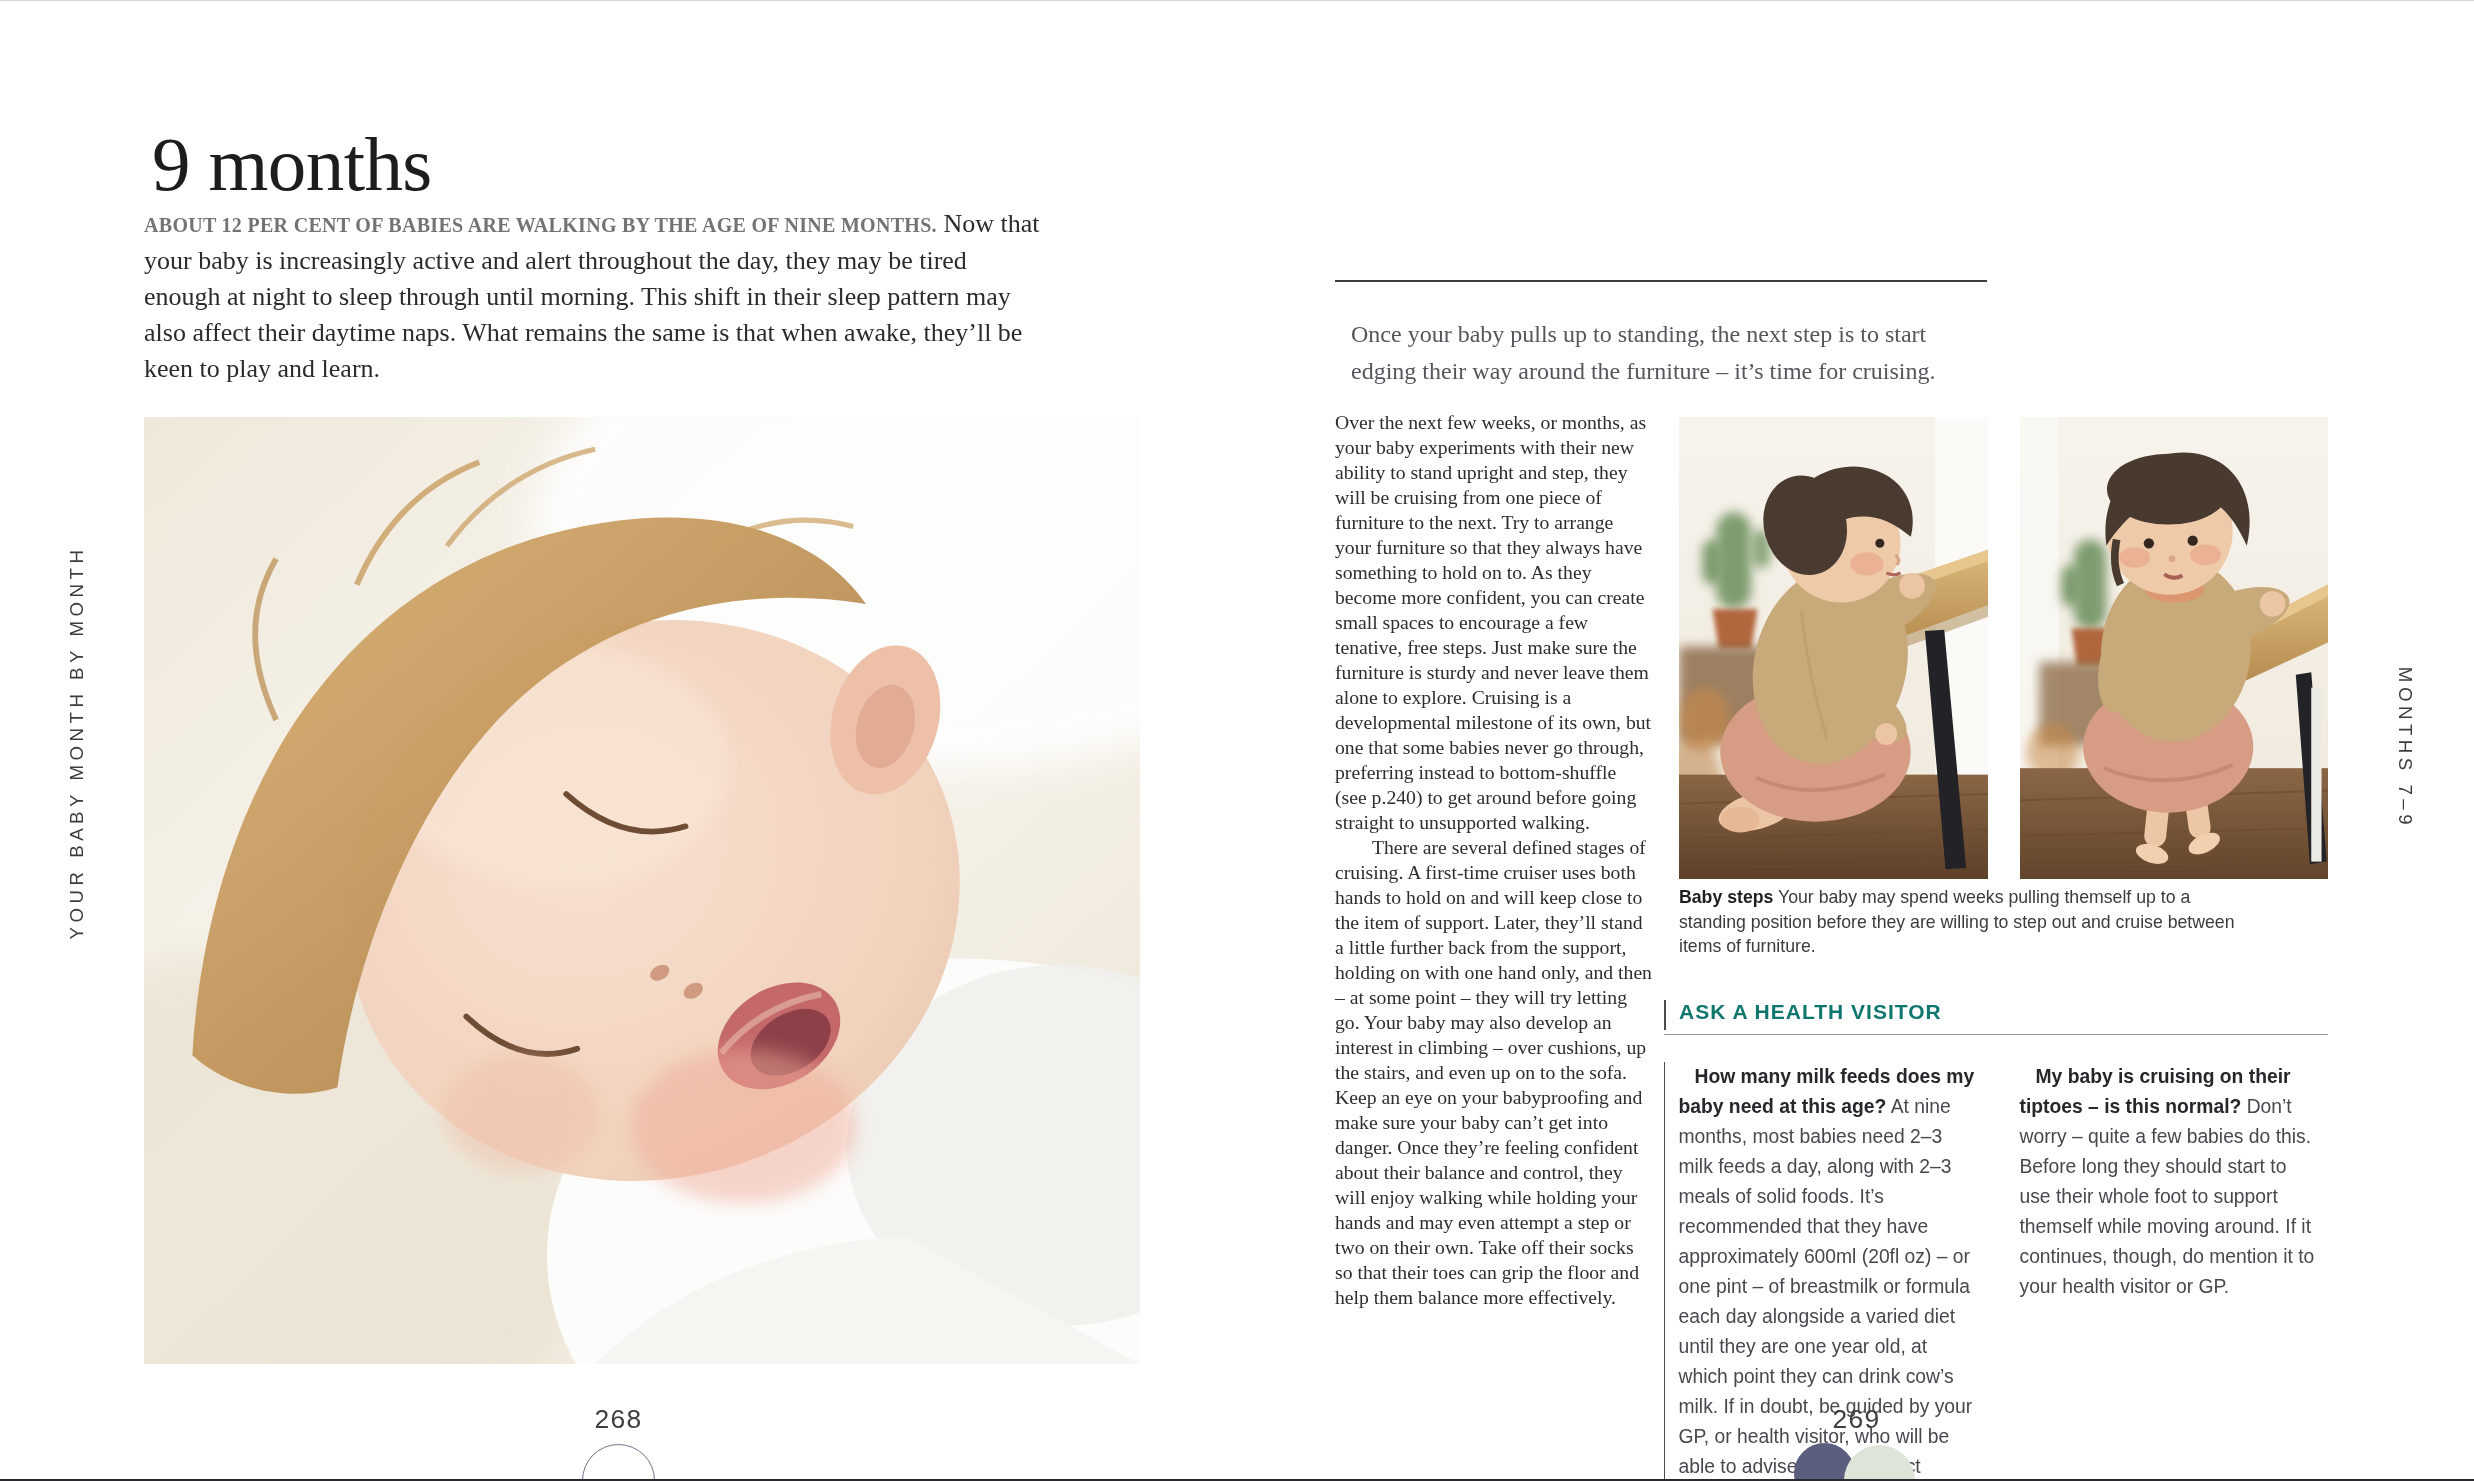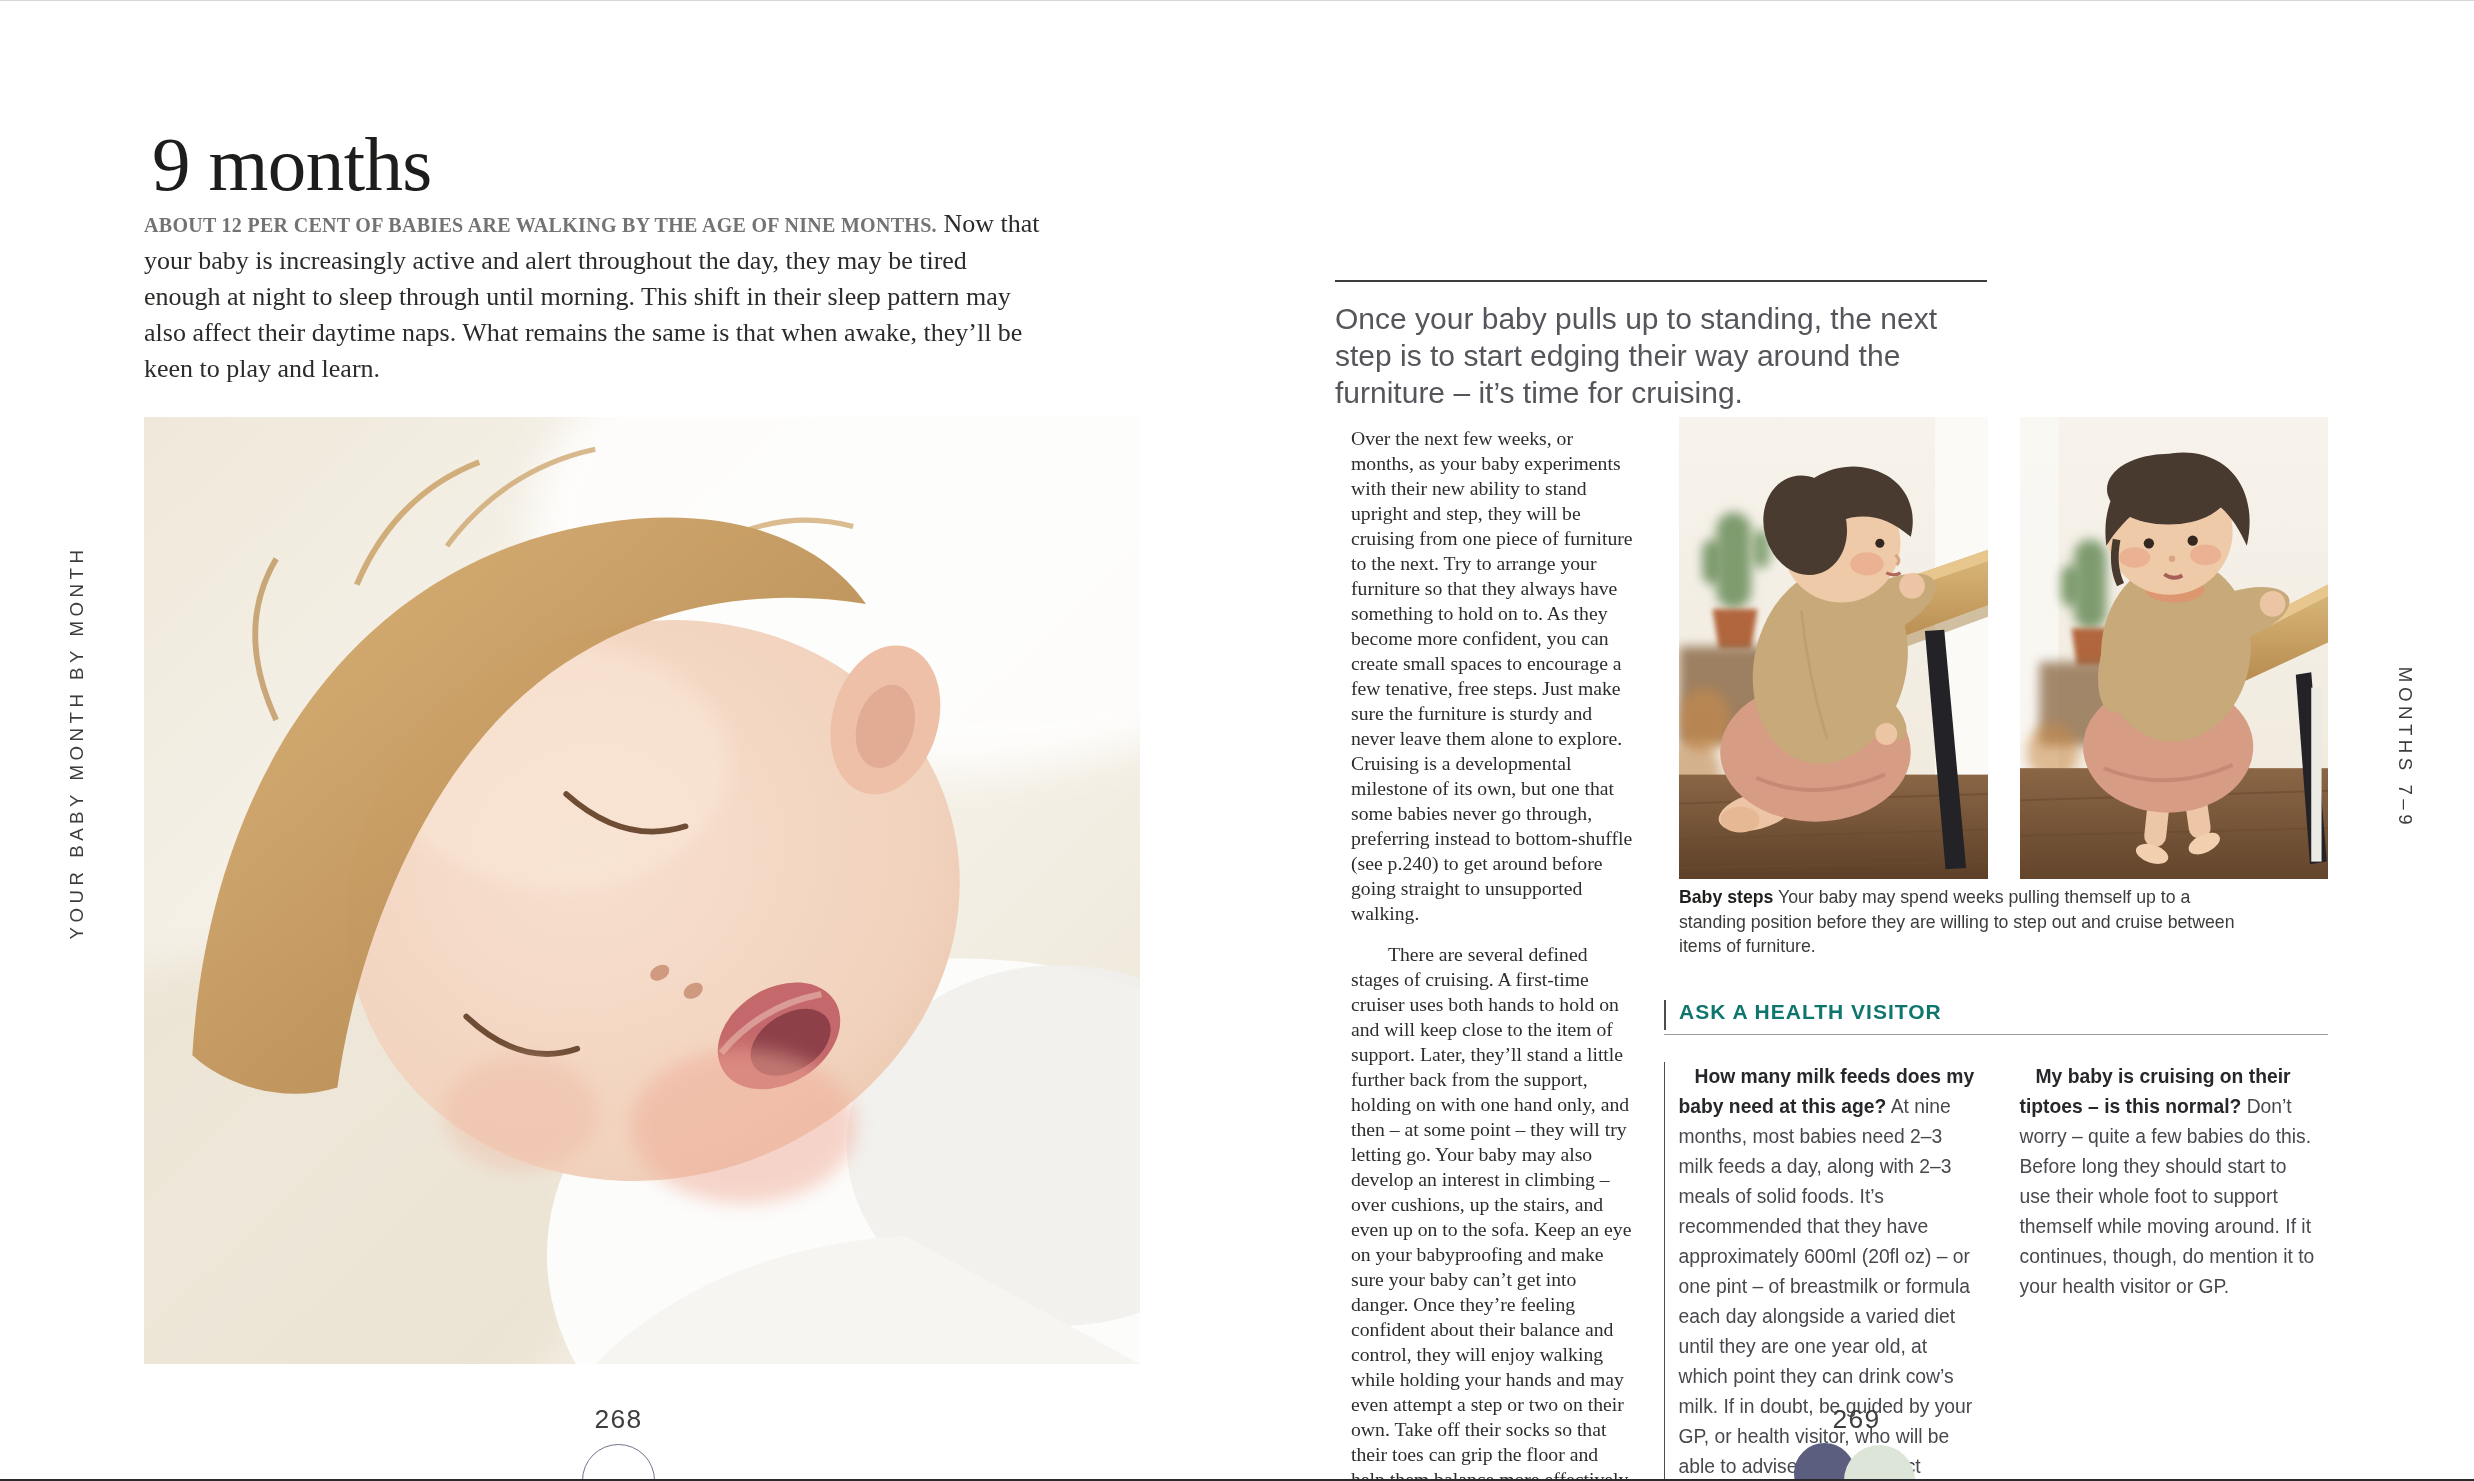--- a/index.html
+++ b/index.html
@@ -21,25 +21,25 @@
   .lp-vtext{left:-115px;top:733px;width:387px;height:26px;transform:rotate(-90deg);}
   .pagenum{width:129px;text-align:center;font-size:26.4px;letter-spacing:1.3px;color:#3e3e3e;}
   .lp-pagenum{left:554px;top:1404px;}
   .lp-circle{left:582px;top:1444px;width:73px;height:73px;border-radius:50%;
              box-sizing:border-box;border:1.9px solid #73728c;background:#ffffff;z-index:45;}
 
   
   .rp-title{left:1335px;top:205px;font-family:"Liberation Serif",serif;font-weight:400;
             font-size:59px;line-height:1.05;letter-spacing:-0.6px;color:#1d1d1b;margin:0;}
   .rp-title-rule{left:1335px;top:280px;width:652px;height:1.9px;background:#3d3d40;}
-  .rp-standfirst{left:1335px;top:300px;width:644px;font-size:30px;line-height:37px;
-            color:#55565b;margin:0;}
+  .rp-standfirst{left:1335px;top:300px;width:644px;font-size:24px;line-height:37px;
+            color:#55565b;margin:16px;font-family:Liberation Serif, serif;}
   .rp-body{left:1335px;top:410px;width:317px;font-family:"Liberation Serif",serif;
             font-size:19.7px;line-height:25px;color:#2d2d2b;}
-  .rp-body p{margin:16px;}
+  .rp-body p{margin:0;}
   .rp-body p + p{text-indent:37px;}
   .rp-photo1{left:1679px;top:417px;width:309px;height:462px;overflow:hidden;}
   .rp-photo2{left:2020px;top:417px;width:308px;height:462px;overflow:hidden;}
   .rp-caption{left:1679px;top:885px;width:567px;font-size:17.7px;line-height:24.5px;
             color:#3b3b39;margin:0;}
   .rp-caption .cap-lead{font-weight:700;color:#1e1e1c;}
 
   .ask-head-bar{left:1664px;top:1000px;width:1.9px;height:30px;background:#4b4b52;}
   .ask-heading{left:1679px;top:1000px;font-size:21px;font-weight:700;letter-spacing:1px;
             color:#0f766e;margin:0;}

